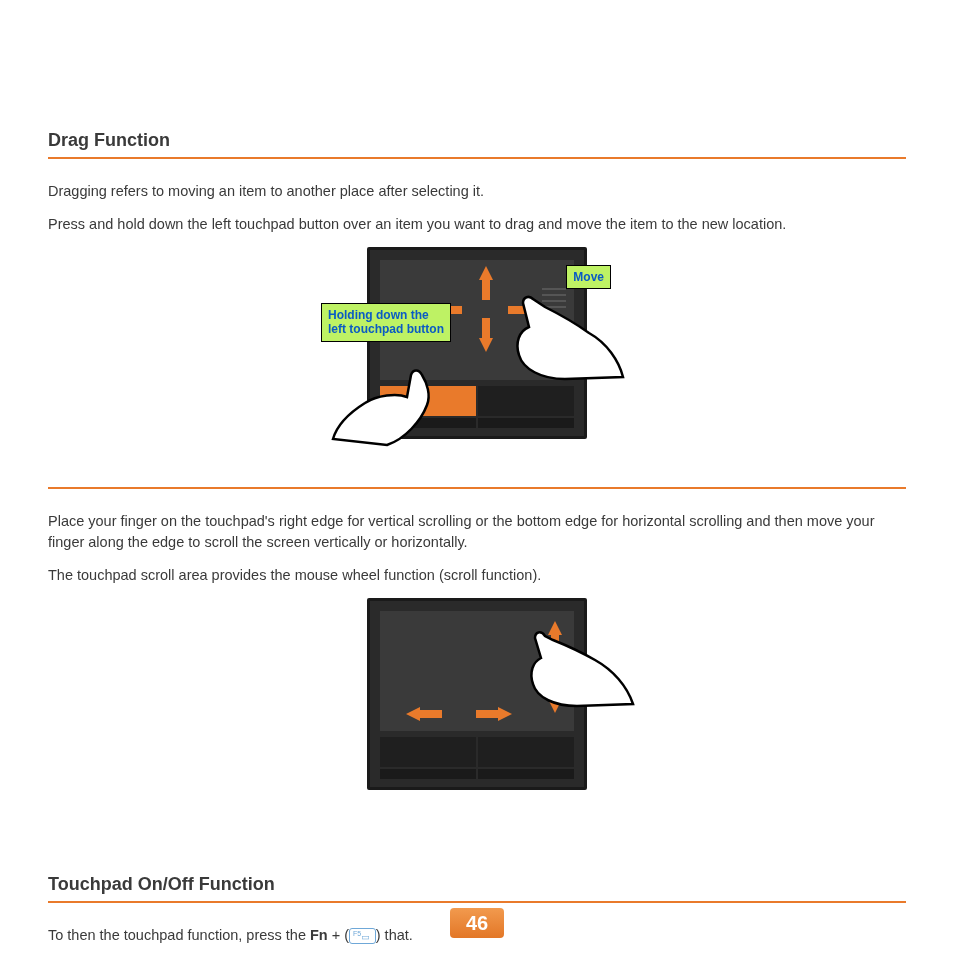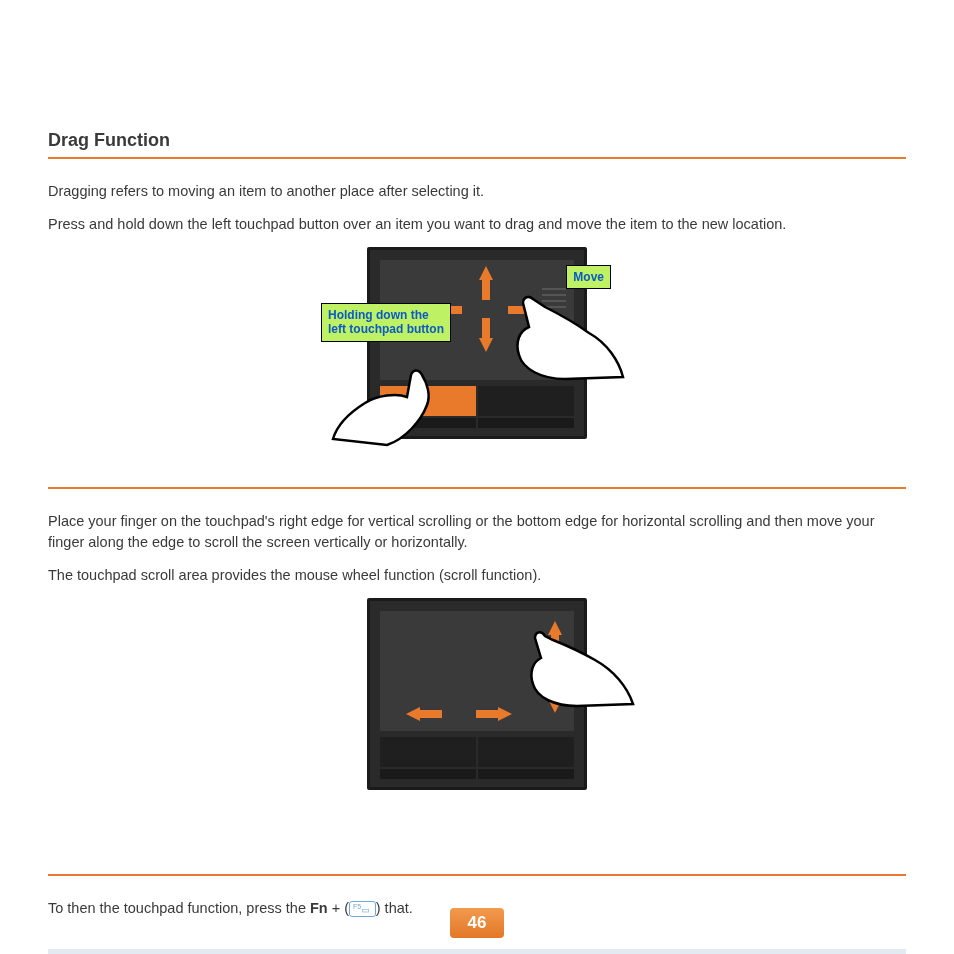--- a/index.html
+++ b/index.html
@@ -144,21 +144,21 @@
   
   .page-num {
     position:absolute;
     left:50%;
     bottom:16px;
     transform:translateX(-50%);
     width:54px; height:30px;
     background:linear-gradient(#f29a4e,#e37727);
     border-radius:4px;
     color:#fff;
-    font-size:17px;
+    font-size:20px;
     font-weight:bold;
     display:flex; align-items:center; justify-content:center;
   }
   .hand svg { display:block; }
 </style>
 </head>
 <body>
 
 <div class="columns">
 
@@ -249,20 +249,21 @@
         <div class="hand" style="right:-50px; top:30px;">
           <svg width="110" height="80" viewBox="0 0 110 80">
             <path d="M18 8 C14 2 8 4 8 10 L14 30 C6 34 2 44 6 56 C10 70 28 78 50 78 L106 76 C100 58 86 42 68 32 C54 24 36 16 26 12 Z" fill="#fff" stroke="#000" stroke-width="2.5"></path>
           </svg>
         </div>
       </div>
     </div>
   </div>
 
   <div class="col">
+    <h2>Touchpad On/Off Function</h2>
     <div class="rule"></div>
     <p>
       <span>To then the touchpad function, press the </span><b>Fn</b><span> + (</span><span class="key"><sup>F5</sup><span class="key-glyph">▭</span></span><span>) that.</span>
     </p>
 
     <div class="note-box">
       <div class="note-icon-col">
         <div class="note-icon">
           <svg width="18" height="18" viewBox="0 0 18 18">
               <path d="M3 13 L11 5 L13 7 L5 15 L2 16 Z M12 4 L14 6 L16 4 L14 2 Z" fill="#fff"></path>

